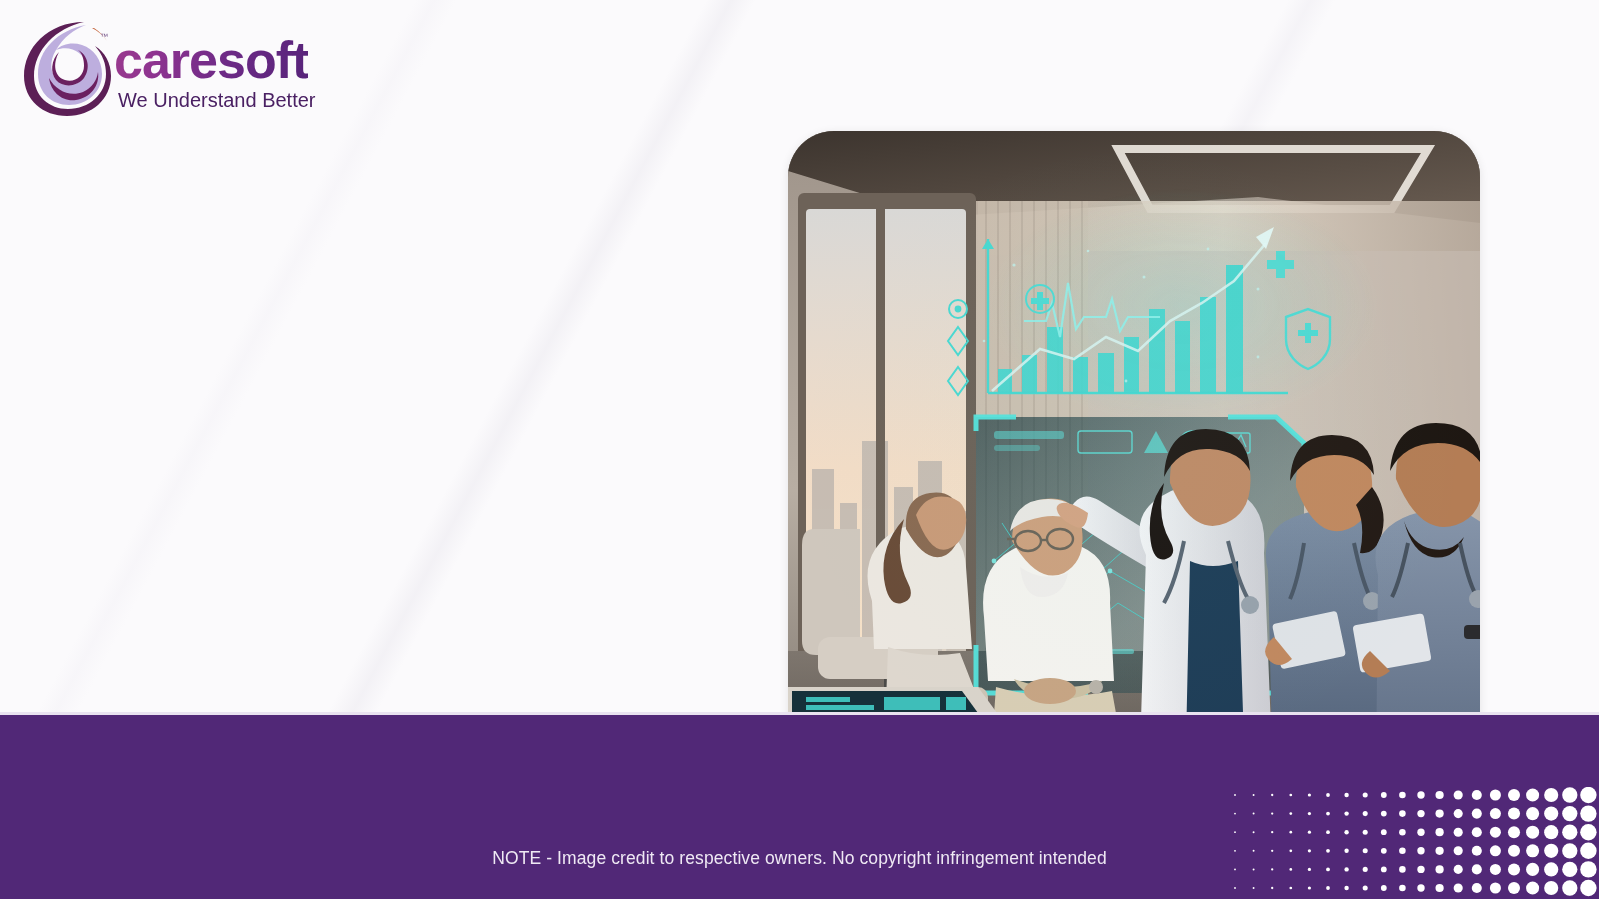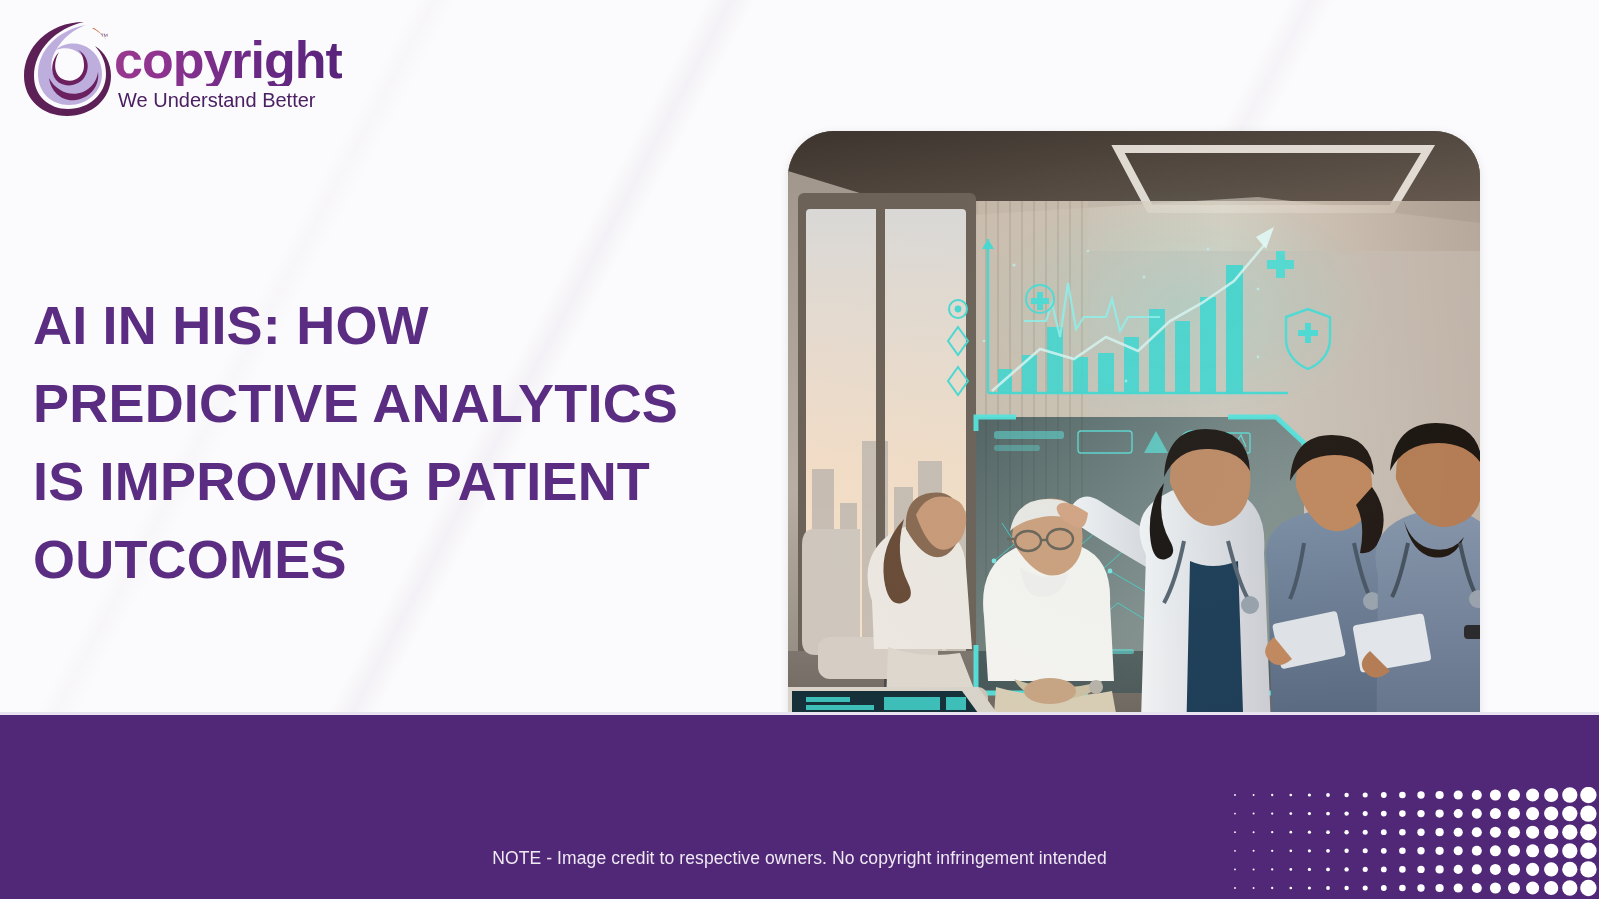--- a/index.html
+++ b/index.html
@@ -82,31 +82,25 @@
   <div id="logo">
     <span class="mark">
       <svg viewBox="0 0 100 104" width="100" height="104" aria-hidden="true">
         <path d="M66 6 C30 6 6 32 6 60 C6 84 25 100 49 100 C74 100 93 83 93 60 C93 47 87 36 77 30 C85 39 88 48 88 58 C88 78 71 93 50 93 C31 93 16 80 16 60 C16 34 38 12 66 6 Z" fill="#5c1f56"></path>
         <path d="M68 9 C40 14 20 34 20 58 C20 77 34 89 51 89 C69 89 84 76 84 58 C84 44 76 33 64 29 C54 26 44 28 38 34 C46 31 55 32 61 37 C69 43 71 54 65 62 C59 70 47 71 40 65 C32 58 31 45 38 34 C45 22 56 13 68 9 Z" fill="#bdaede"></path>
         <path d="M60 34 C70 39 73 52 66 62 C59 71 45 72 38 64 C32 57 33 44 41 36 C34 49 37 61 47 64 C57 67 66 60 66 50 C66 43 64 37 60 34 Z" fill="#6b2060"></path>
         <path d="M31 62 C38 75 52 81 65 76 C74 72 79 64 80 56 C82 70 72 82 58 84 C44 86 33 76 31 62 Z" fill="#6b2060"></path>
         <path d="M76 12 C82 16 86 20 89 25 C85 19 80 15 74 12 Z" fill="#c4643b"></path>
       </svg>
     </span>
-    <span class="word">copyright</span>
+    <span class="word">caresoft</span>
     <span class="tm">™</span>
     <span class="tag">We Understand Better</span>
   </div>
 
-  <h1 id="headline">
-    <span class="ln">AI IN HIS: HOW</span>
-    <span class="ln">PREDICTIVE ANALYTICS</span>
-    <span class="ln">IS IMPROVING PATIENT</span>
-    <span class="ln">OUTCOMES</span>
-  </h1>
 
   <figure id="hero">
     <svg viewBox="0 0 692 654" preserveAspectRatio="xMidYMid slice" aria-hidden="true">
       <defs>
         <linearGradient id="sky" x1="0" y1="1" x2="0" y2="0">
           <stop offset="0%" stop-color="#f6e2c8"></stop>
           <stop offset="45%" stop-color="#f2dcc6"></stop>
           <stop offset="100%" stop-color="#d9d8d6"></stop>
         </linearGradient>
         <linearGradient id="wallg" x1="0" y1="0" x2="1" y2="0">

